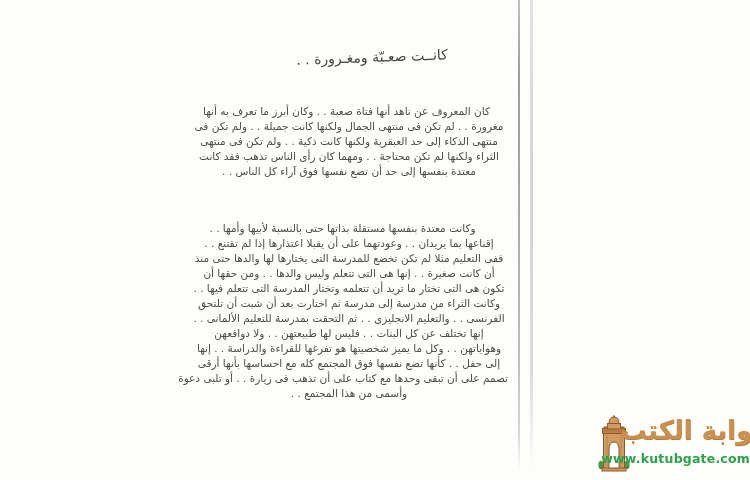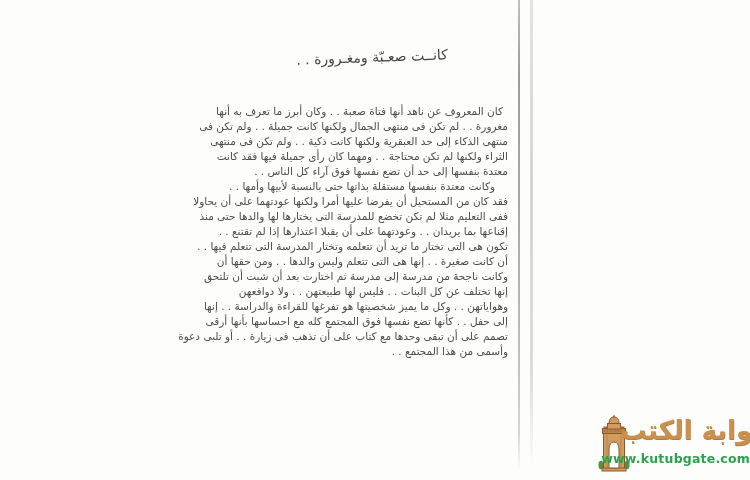--- a/index.html
+++ b/index.html
@@ -40,24 +40,24 @@
   
   .body-text {
     position: absolute; top: 104px; right: 242px; width: 318px;
     direction: rtl;
     color: var(--ink, #4f4b45);
     font-size: 10.5px;
   }
   .body-text .line {
     height: 15px; line-height: 15px;
     white-space: nowrap;
-    text-align: right;
+    text-align: center;
   }
   .paragraph:nth-child(1) .line.first { padding-right: 5px; }
-  .paragraph:nth-child(2) .line.first { padding-right: 13px; }
+  .paragraph:nth-child(2) .line.first { padding-right: 13px; margin-top: 42px; }
   
   .watermark {
     position: absolute; top: 412px; left: 590px; right: -12px; height: 64px;
   }
   .gate { position: absolute; left: 8px; top: 3px; }
   .wm-name {
     position: absolute; right: 0; top: 0;
     direction: rtl; white-space: nowrap;
     font-size: 26px; font-weight: bold; line-height: 36px;
     color: var(--logo-orange, #c9904f);
@@ -79,31 +79,31 @@
   <div class="edge-line line-a"></div>
   <div class="edge-line line-b"></div>
 
   <div class="title">كانــت صعـبّة ومغـرورة . .</div>
 
   <div class="body-text">
       <div class="paragraph">
         <div class="line first">كان المعروف عن ناهد أنها فتاة صعبة . . وكان أبرز ما تعرف به أنها</div>
         <div class="line">مغرورة . . لم تكن فى منتهى الجمال ولكنها كانت جميلة . . ولم تكن فى</div>
         <div class="line">منتهى الذكاء إلى حد العبقرية ولكنها كانت ذكية . . ولم تكن فى منتهى</div>
-        <div class="line">الثراء ولكنها لم تكن محتاجة . . ومهما كان رأى جميلة فيها فقد كانت</div>
+        <div class="line">الثراء ولكنها لم تكن محتاجة . . ومهما كان رأى الناس تذهب فقد كانت</div>
         <div class="line">معتدة بنفسها إلى حد أن تضع نفسها فوق آراء كل الناس . .</div>
       </div>
       <div class="paragraph">
         <div class="line first">وكانت معتدة بنفسها مستقلة بذاتها حتى بالنسبة لأبيها وأمها . .</div>
-        <div class="line">فقد كان من المستحيل أن يفرضا عليها أمرا ولكنها عودتهما على أن يحاولا</div>
+        <div class="line">إقناعها بما يريدان . . وعودتهما على أن يقبلا اعتذارها إذا لم تقتنع . .</div>
         <div class="line">ففى التعليم مثلا لم تكن تخضع للمدرسة التى يختارها لها والدها حتى منذ</div>
-        <div class="line">إقناعها بما يريدان . . وعودتهما على أن يقبلا اعتذارها إذا لم تقتنع . .</div>
+        <div class="line">أن كانت صغيرة . . إنها هى التى تتعلم وليس والدها . . ومن حقها أن</div>
         <div class="line">تكون هى التى تختار ما تريد أن تتعلمه وتختار المدرسة التى تتعلم فيها . .</div>
-        <div class="line">أن كانت صغيرة . . إنها هى التى تتعلم وليس والدها . . ومن حقها أن</div>
-        <div class="line">وكانت ناجحة من مدرسة إلى مدرسة ثم اختارت بعد أن شبت أن تلتحق</div>
+        <div class="line">وكانت الثراء من مدرسة إلى مدرسة ثم اختارت بعد أن شبت أن تلتحق</div>
+        <div class="line">الفرنسى . . والتعليم الانجليزى . . ثم التحقت بمدرسة للتعليم الألمانى . .</div>
         <div class="line">إنها تختلف عن كل البنات . . فليس لها طبيعتهن . . ولا دوافعهن</div>
         <div class="line">وهواياتهن . . وكل ما يميز شخصيتها هو تفرغها للقراءة والدراسة . . إنها</div>
         <div class="line">إلى حفل . . كأنها تضع نفسها فوق المجتمع كله مع احساسها بأنها أرقى</div>
         <div class="line">تصمم على أن تبقى وحدها مع كتاب على أن تذهب فى زيارة . . أو تلبى دعوة</div>
         <div class="line">وأسمى من هذا المجتمع . .</div>
       </div>
     </div>
 
   <div class="watermark">
     <svg class="gate" width="32" height="58" viewBox="0 0 32 58">

